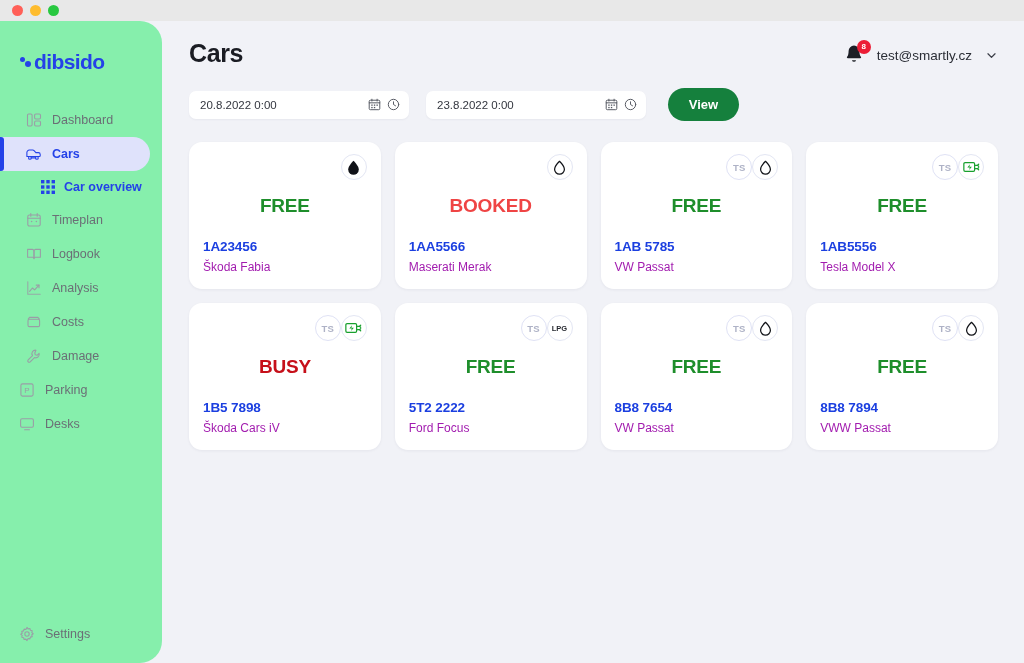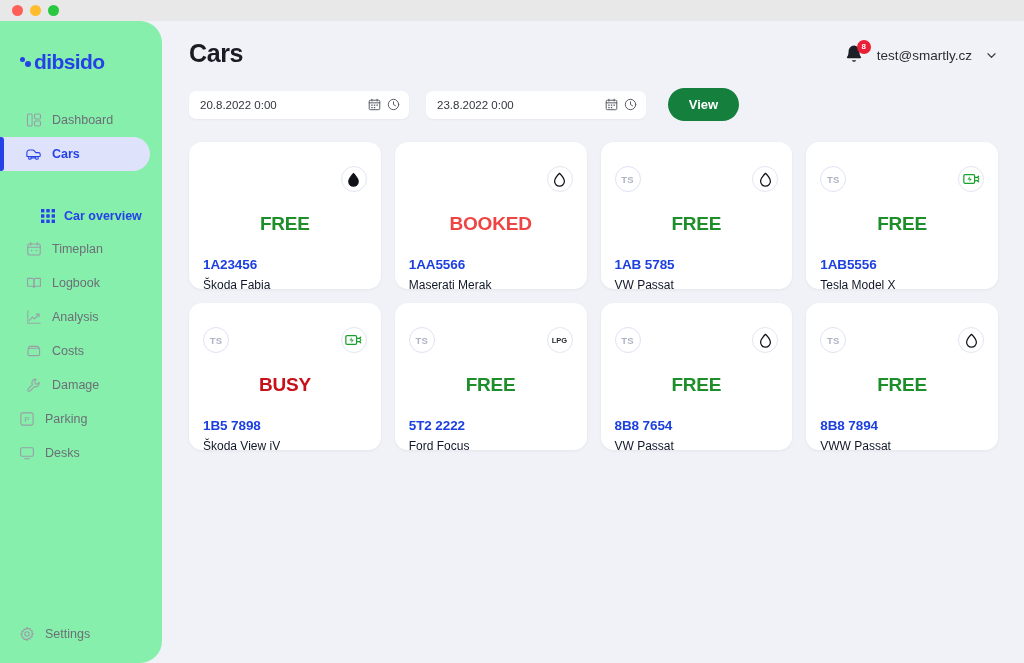--- a/index.html
+++ b/index.html
@@ -107,21 +107,20 @@
   }
   .nav-sub {
     display: flex;
     align-items: center;
     height: 32px;
     padding-left: 40px;
     color: #2442e8;
     font-size: 12.5px;
     font-weight: 600;
     cursor: pointer;
-    margin-top: 29px;
   }
   .nav-sub .ico { width: 15px; height: 15px; margin-right: 9px; flex: 0 0 15px; display:inline-flex; align-items:center; justify-content:center;}
 
   .nav-bottom {
     margin-top: auto;
     margin-bottom: 12px;
   }
 
   
   .main {
@@ -220,23 +219,22 @@
     border-radius: 13px;
     height: 147px;
     padding: 12px 14px 13px 14px;
     position: relative;
     box-shadow: 0 1px 3px rgba(30,35,70,0.06);
     cursor: pointer;
   }
   .card-top {
     display: flex;
     align-items: flex-start;
-    justify-content: space-between;
+    justify-content: flex-end;
     height: 27px;
-    margin-top: 12px;
   }
   .avatar {
     width: 26px; height: 26px;
     border-radius: 50%;
     border: 1px solid #dfe2f5;
     color: #aeb2c6;
     font-size: 9.5px;
     font-weight: 600;
     display: flex;
     align-items: center;
@@ -253,36 +251,36 @@
     justify-content: center;
     font-size: 7.5px;
     font-weight: 700;
     color: #26282f;
   }
   .status {
     text-align: center;
     font-size: 19px;
     font-weight: 700;
     letter-spacing: -0.2px;
-    margin-top: 20px;
+    margin-top: 14px;
   }
   .status.free   { color: #1e8e2b; }
   .status.booked { color: #ef4444; }
   .status.busy   { color: #c6101a; }
   .plate {
     margin-top: 22px;
     font-size: 13.5px;
     font-weight: 700;
     color: #1b3fe0;
     letter-spacing: -0.1px;
   }
   .model {
     margin-top: 6px;
     font-size: 12px;
-    color: #0f172a;
+    color: #a21caf;
   }
 </style>
 </head>
 <body>
 
 <div class="window">
 
   <div class="titlebar">
     <span class="dot red"></span>
     <span class="dot yellow"></span>
@@ -562,21 +560,21 @@
               <div class="fuel">
                 <svg width="17" height="14" viewBox="0 0 18 14" fill="none" stroke="#18a02e" stroke-width="1.3" stroke-linejoin="round" stroke-linecap="round">
                   <rect x="0.9" y="2.4" width="11.4" height="9.2" rx="1.3"></rect>
                   <path d="M7.4 4.2 4.6 7.6h2.6l-.7 2.6 2.9-3.5H6.8z" fill="#18a02e" stroke="none"></path>
                   <path d="M13.2 5.2h2.1M13.2 8.8h2.1M16.6 4.1l-1.3 1.1 1.3 1.1M16.6 7.7l-1.3 1.1 1.3 1.1"></path>
                 </svg>
               </div>
             </div>
             <div class="status busy">BUSY</div>
             <div class="plate">1B5 7898</div>
-            <div class="model">Škoda View iV</div>
+            <div class="model">Škoda Cars iV</div>
           </div>
           <div class="card">
             <div class="card-top">
               <div class="avatar">TS</div>
               <div class="fuel">
                 <span>LPG</span>
               </div>
             </div>
             <div class="status free">FREE</div>
             <div class="plate">5T2 2222</div>

